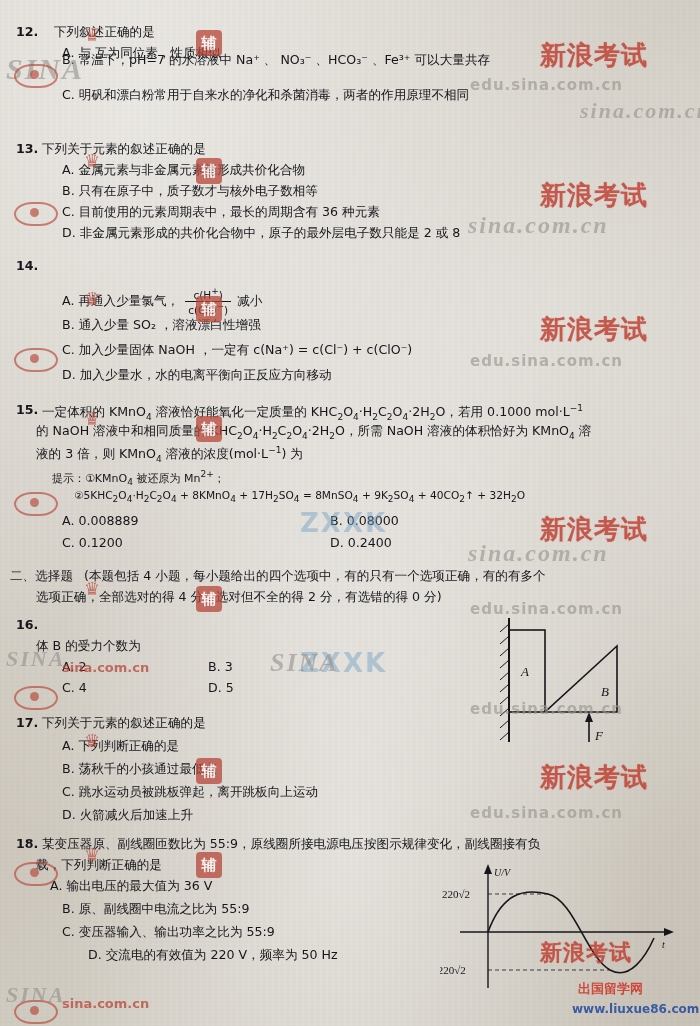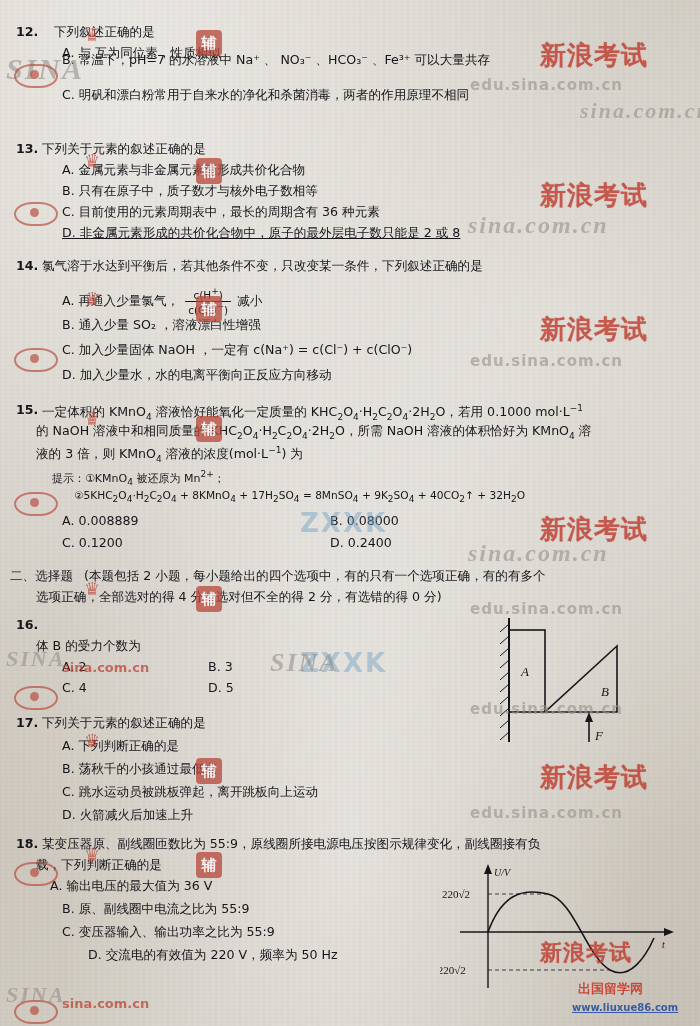--- a/index.html
+++ b/index.html
@@ -65,21 +65,21 @@
   .crown{color:#b8473a;opacity:.7;font-size:18px;}
   .eye{
     width:40px;height:20px;border:2px solid #b8473a;border-radius:50%/60%;
     opacity:.65;position:relative;
   }
   .eye:after{
     content:"";position:absolute;left:14px;top:4px;width:9px;height:9px;border-radius:50%;
     background:#b8473a;
   }
   .liuxue{color:#cf3a2c;font-weight:700;font-size:13px;opacity:.9;}
-  .liuxue-url{color:#2b4fa0;font-weight:700;font-size:10px;opacity:.9;text-decoration:underline;}
+  .liuxue-url{color:#2b4fa0;font-weight:700;font-size:12px;opacity:.9;}
 
   
   .fig16{position:absolute;left:497px;top:616px;width:180px;height:130px;}
   .fig16 svg{display:block;}
 
   
   .fig18{position:absolute;left:440px;top:860px;width:240px;height:140px;}
   .fig18 svg{display:block;}
   .axlab{font-size:10px;fill:#16161a;font-family:"Liberation Serif",serif;font-style:italic;}
 </style>
@@ -95,24 +95,23 @@
   <div class="ln" style="left:42px;top:26px;margin-left:12px;">下列叙述正确的是</div>
   <div class="ln opt" style="left:62px;top:47px;">A. 与 互为同位素，性质相似</div>
   <div class="ln opt" style="left:62px;top:54px;text-align:right;">B. 常温下，pH=7 的水溶液中 Na⁺ 、 NO₃⁻ 、HCO₃⁻ 、Fe³⁺ 可以大量共存</div>
   <div class="ln opt" style="left:62px;top:89px;">C. 明矾和漂白粉常用于自来水的净化和杀菌消毒，两者的作用原理不相同</div>
 
   <div class="ln num" style="left:16px;top:143px;">13.</div>
   <div class="ln" style="left:42px;top:143px;">下列关于元素的叙述正确的是</div>
   <div class="ln opt" style="left:62px;top:164px;">A. 金属元素与非金属元素能形成共价化合物</div>
   <div class="ln opt" style="left:62px;top:185px;">B. 只有在原子中，质子数才与核外电子数相等</div>
   <div class="ln opt" style="left:62px;top:206px;">C. 目前使用的元素周期表中，最长的周期含有 36 种元素</div>
-  <div class="ln opt" style="left:62px;top:227px;text-decoration:underline;">D. 非金属元素形成的共价化合物中，原子的最外层电子数只能是 2 或 8</div>
+  <div class="ln opt" style="left:62px;top:227px;">D. 非金属元素形成的共价化合物中，原子的最外层电子数只能是 2 或 8</div>
 
   <div class="ln num" style="left:16px;top:260px;">14.</div>
-  <div class="ln" style="left:42px;top:260px;">氯气溶于水达到平衡后，若其他条件不变，只改变某一条件，下列叙述正确的是</div>
 
   <div class="ln opt" style="left:62px;top:287px;">
     
     A. 再通入少量氯气，
     <span class="frac">
       <span class="top">c(H<span class="sup">+</span>)</span>
       <span class="bot">c(ClO<span class="sup">−</span>)</span>
     </span>
     减小
   </div>
@@ -126,21 +125,21 @@
   <div class="ln" style="left:36px;top:425px;">的 NaOH 溶液中和相同质量的 KHC<span class="sub">2</span>O<span class="sub">4</span>·H<span class="sub">2</span>C<span class="sub">2</span>O<span class="sub">4</span>·2H<span class="sub">2</span>O，所需 NaOH 溶液的体积恰好为 KMnO<span class="sub">4</span> 溶</div>
   <div class="ln" style="left:36px;top:446px;">液的 3 倍，则 KMnO<span class="sub">4</span> 溶液的浓度(mol·L<span class="sup">−1</span>) 为</div>
   <div class="ln" style="left:52px;top:470px;font-size:11px;">提示：①KMnO<span class="sub">4</span> 被还原为 Mn<span class="sup">2+</span>；</div>
   <div class="ln" style="left:74px;top:490px;font-size:10.6px;">②5KHC<span class="sub">2</span>O<span class="sub">4</span>·H<span class="sub">2</span>C<span class="sub">2</span>O<span class="sub">4</span> + 8KMnO<span class="sub">4</span> + 17H<span class="sub">2</span>SO<span class="sub">4</span> = 8MnSO<span class="sub">4</span> + 9K<span class="sub">2</span>SO<span class="sub">4</span> + 40CO<span class="sub">2</span>↑ + 32H<span class="sub">2</span>O</div>
   <div class="ln opt" style="left:62px;top:515px;">A. 0.008889</div>
   <div class="ln opt" style="left:330px;top:515px;">B. 0.08000</div>
   <div class="ln opt" style="left:62px;top:537px;">C. 0.1200</div>
   <div class="ln opt" style="left:330px;top:537px;">D. 0.2400</div>
 
   <div class="ln" style="left:10px;top:570px;">二、选择题</div>
-  <div class="ln" style="left:84px;top:570px;">(本题包括 2 小题，每小题给出的四个选项中，有的只有一个选项正确，有的有多个</div>
+  <div class="ln" style="left:84px;top:570px;">(本题包括 4 小题，每小题给出的四个选项中，有的只有一个选项正确，有的有多个</div>
   <div class="ln" style="left:36px;top:591px;">选项正确，全部选对的得 4 分，选对但不全的得 2 分，有选错的得 0 分)</div>
 
   <div class="ln num" style="left:16px;top:619px;">16.</div>
   <div class="ln" style="left:36px;top:640px;">体 B 的受力个数为</div>
   <div class="ln opt" style="left:62px;top:661px;">A. 2</div>
   <div class="ln opt" style="left:208px;top:661px;">B. 3</div>
   <div class="ln opt" style="left:62px;top:682px;">C. 4</div>
   <div class="ln opt" style="left:208px;top:682px;">D. 5</div>
 
   <div class="ln num" style="left:16px;top:717px;">17.</div>

